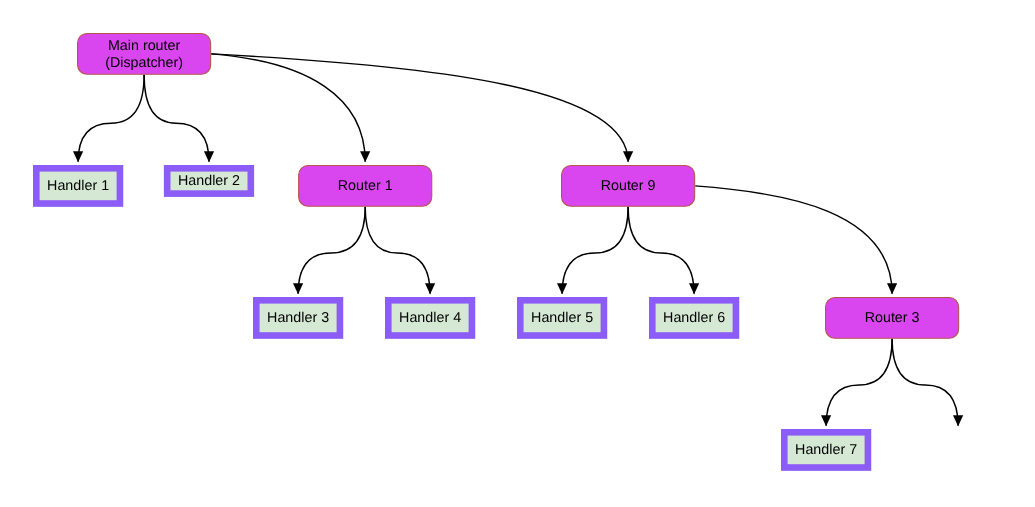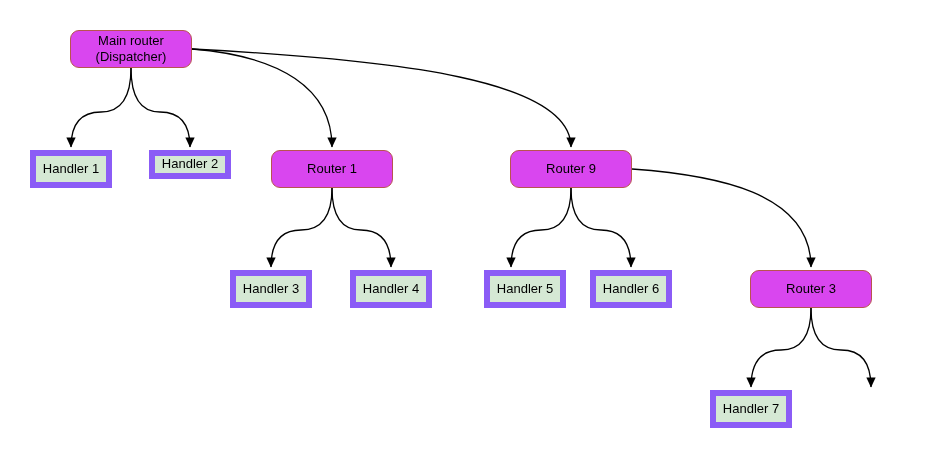--- a/index.html
+++ b/index.html
@@ -49,21 +49,21 @@
     border: 6px solid #8b5cf6;
   }
   
   .n-main     { left: 70px;  top: 30px;  width: 122px; height: 38px; }
   .n-h1       { left: 30px;  top: 150px; width: 82px;  height: 38px; }
   .n-h2       { left: 149px; top: 150px; width: 82px;  height: 29px; }
   .n-r1       { left: 271px; top: 150px; width: 122px; height: 38px; }
   .n-r2       { left: 510px; top: 150px; width: 122px; height: 38px; }
   .n-h3       { left: 230px; top: 270px; width: 82px;  height: 38px; }
   .n-h4       { left: 350px; top: 270px; width: 82px;  height: 38px; }
-  .n-h5       { left: 470px; top: 270px; width: 82px;  height: 38px; margin-left: 14px; }
+  .n-h5       { left: 470px; top: 270px; width: 82px;  height: 38px; }
   .n-h6       { left: 590px; top: 270px; width: 82px;  height: 38px; }
   .n-r3       { left: 750px; top: 270px; width: 122px; height: 38px; }
   .n-h7       { left: 710px; top: 390px; width: 82px;  height: 38px; }
   .n-h8       { left: 831px; top: 390px; width: 82px;  height: 38px; }
 </style>
 </head>
 <body>
 
 <div class="canvas">
 

